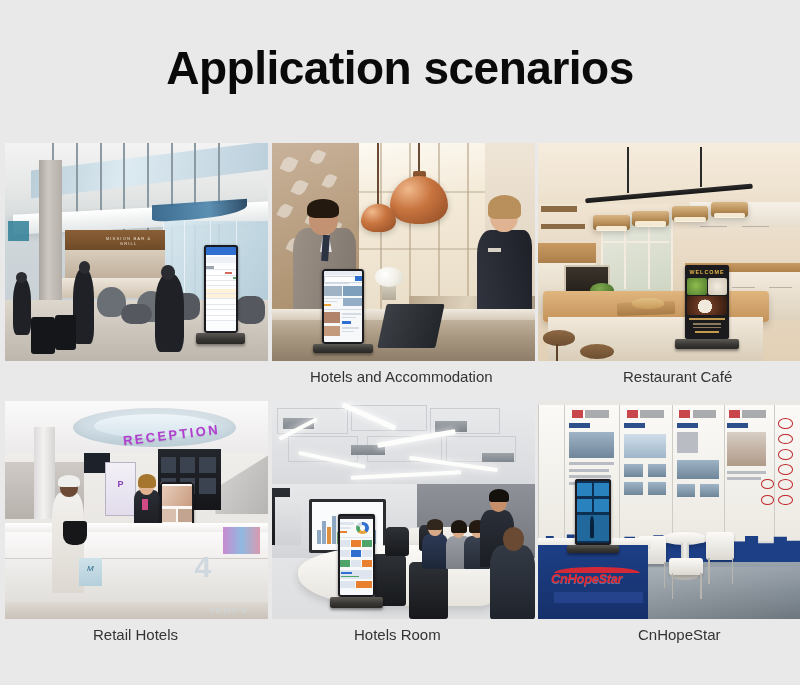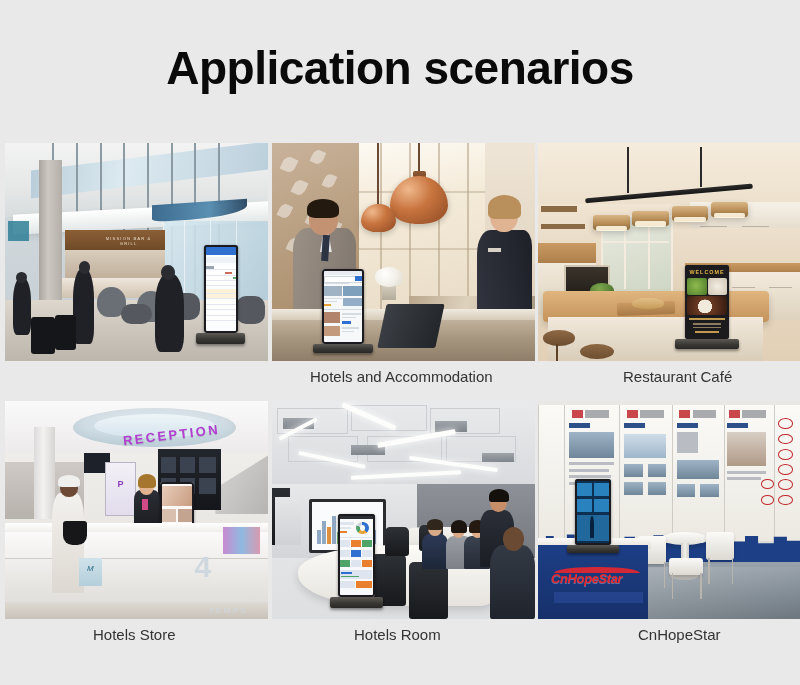--- a/index.html
+++ b/index.html
@@ -671,21 +671,21 @@
 
             <div class="lay rt-custBody"></div>
             <div class="lay rt-custHead"></div>
             <div class="lay rt-custHat"></div>
             <div class="lay rt-custBag"></div>
             <div class="lay rt-custBag2">
               <div class="m">M</div>
             </div>
           </div>
         </div>
-        <div class="caption" style="left:88px">Hotels Store</div>
+        <div class="caption" style="left:88px">Retail Hotels</div>
       </div>
 
       <div class="cell c1">
         <div class="photo">
           <div class="scene meet">
             <div class="lay mt-ceil"></div>
             <div class="mt-tile" style="left:2%;top:3%;width:26%;height:11%"></div>
             <div class="mt-tile" style="left:30%;top:2%;width:28%;height:11%"></div>
             <div class="mt-tile" style="left:60%;top:3%;width:26%;height:11%"></div>
             <div class="mt-tile" style="left:6%;top:16%;width:26%;height:11%"></div>

